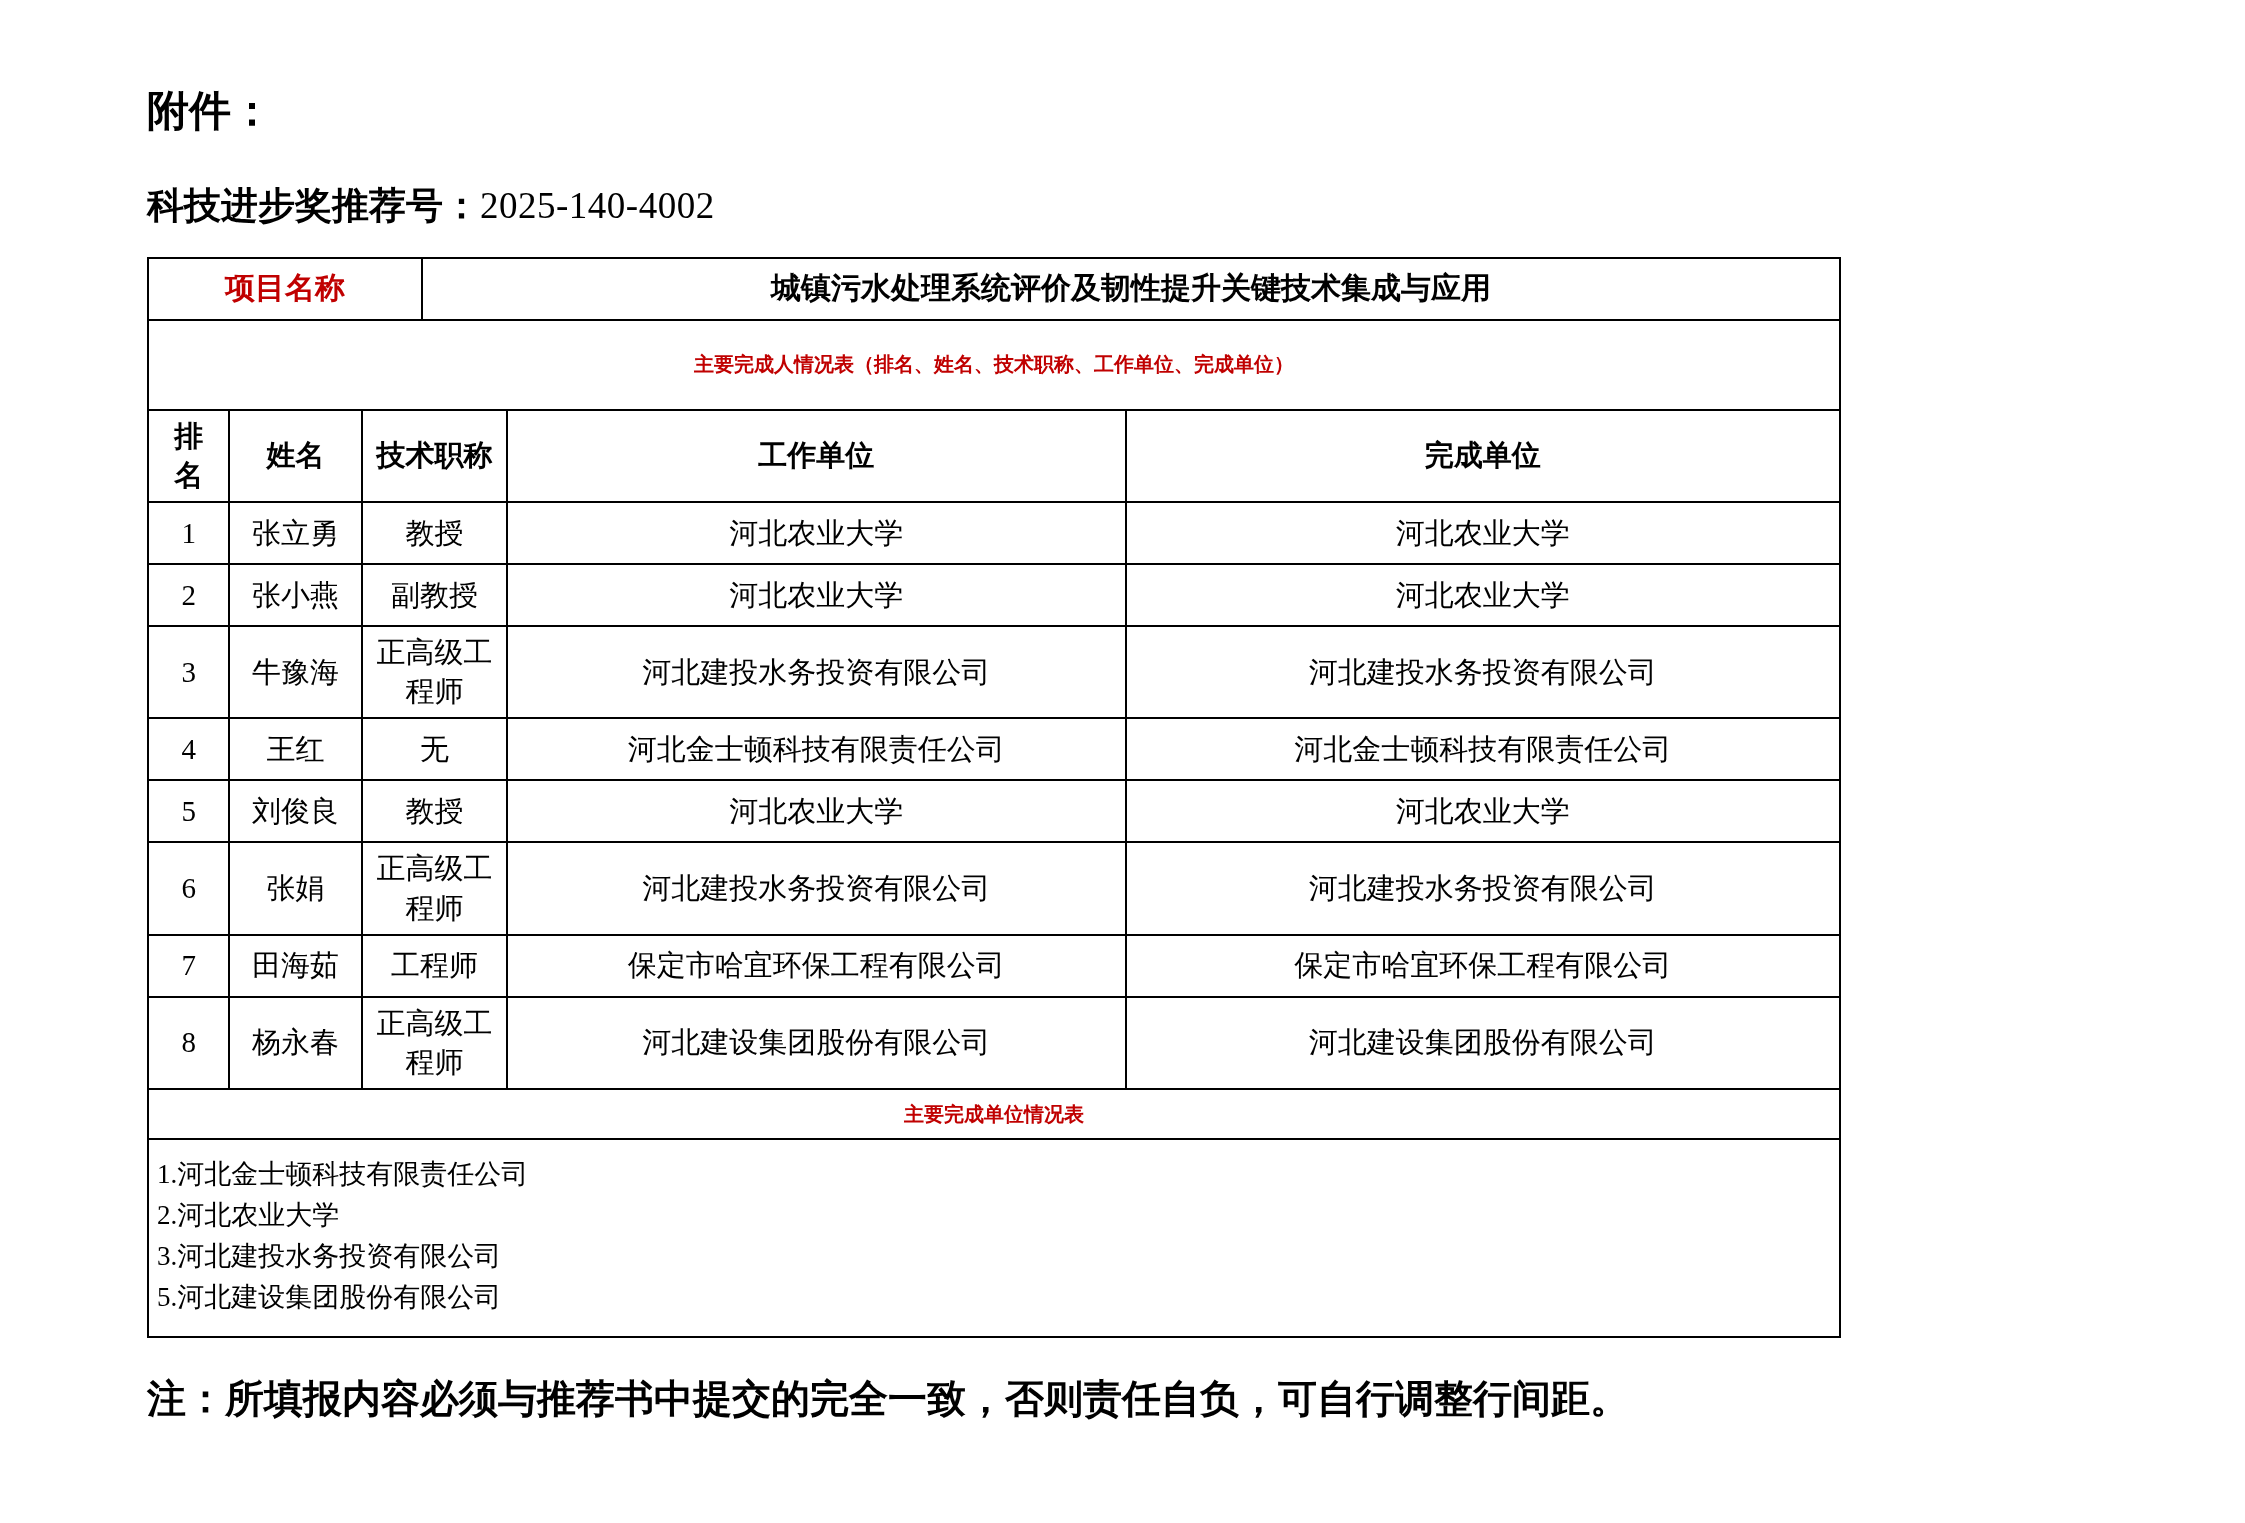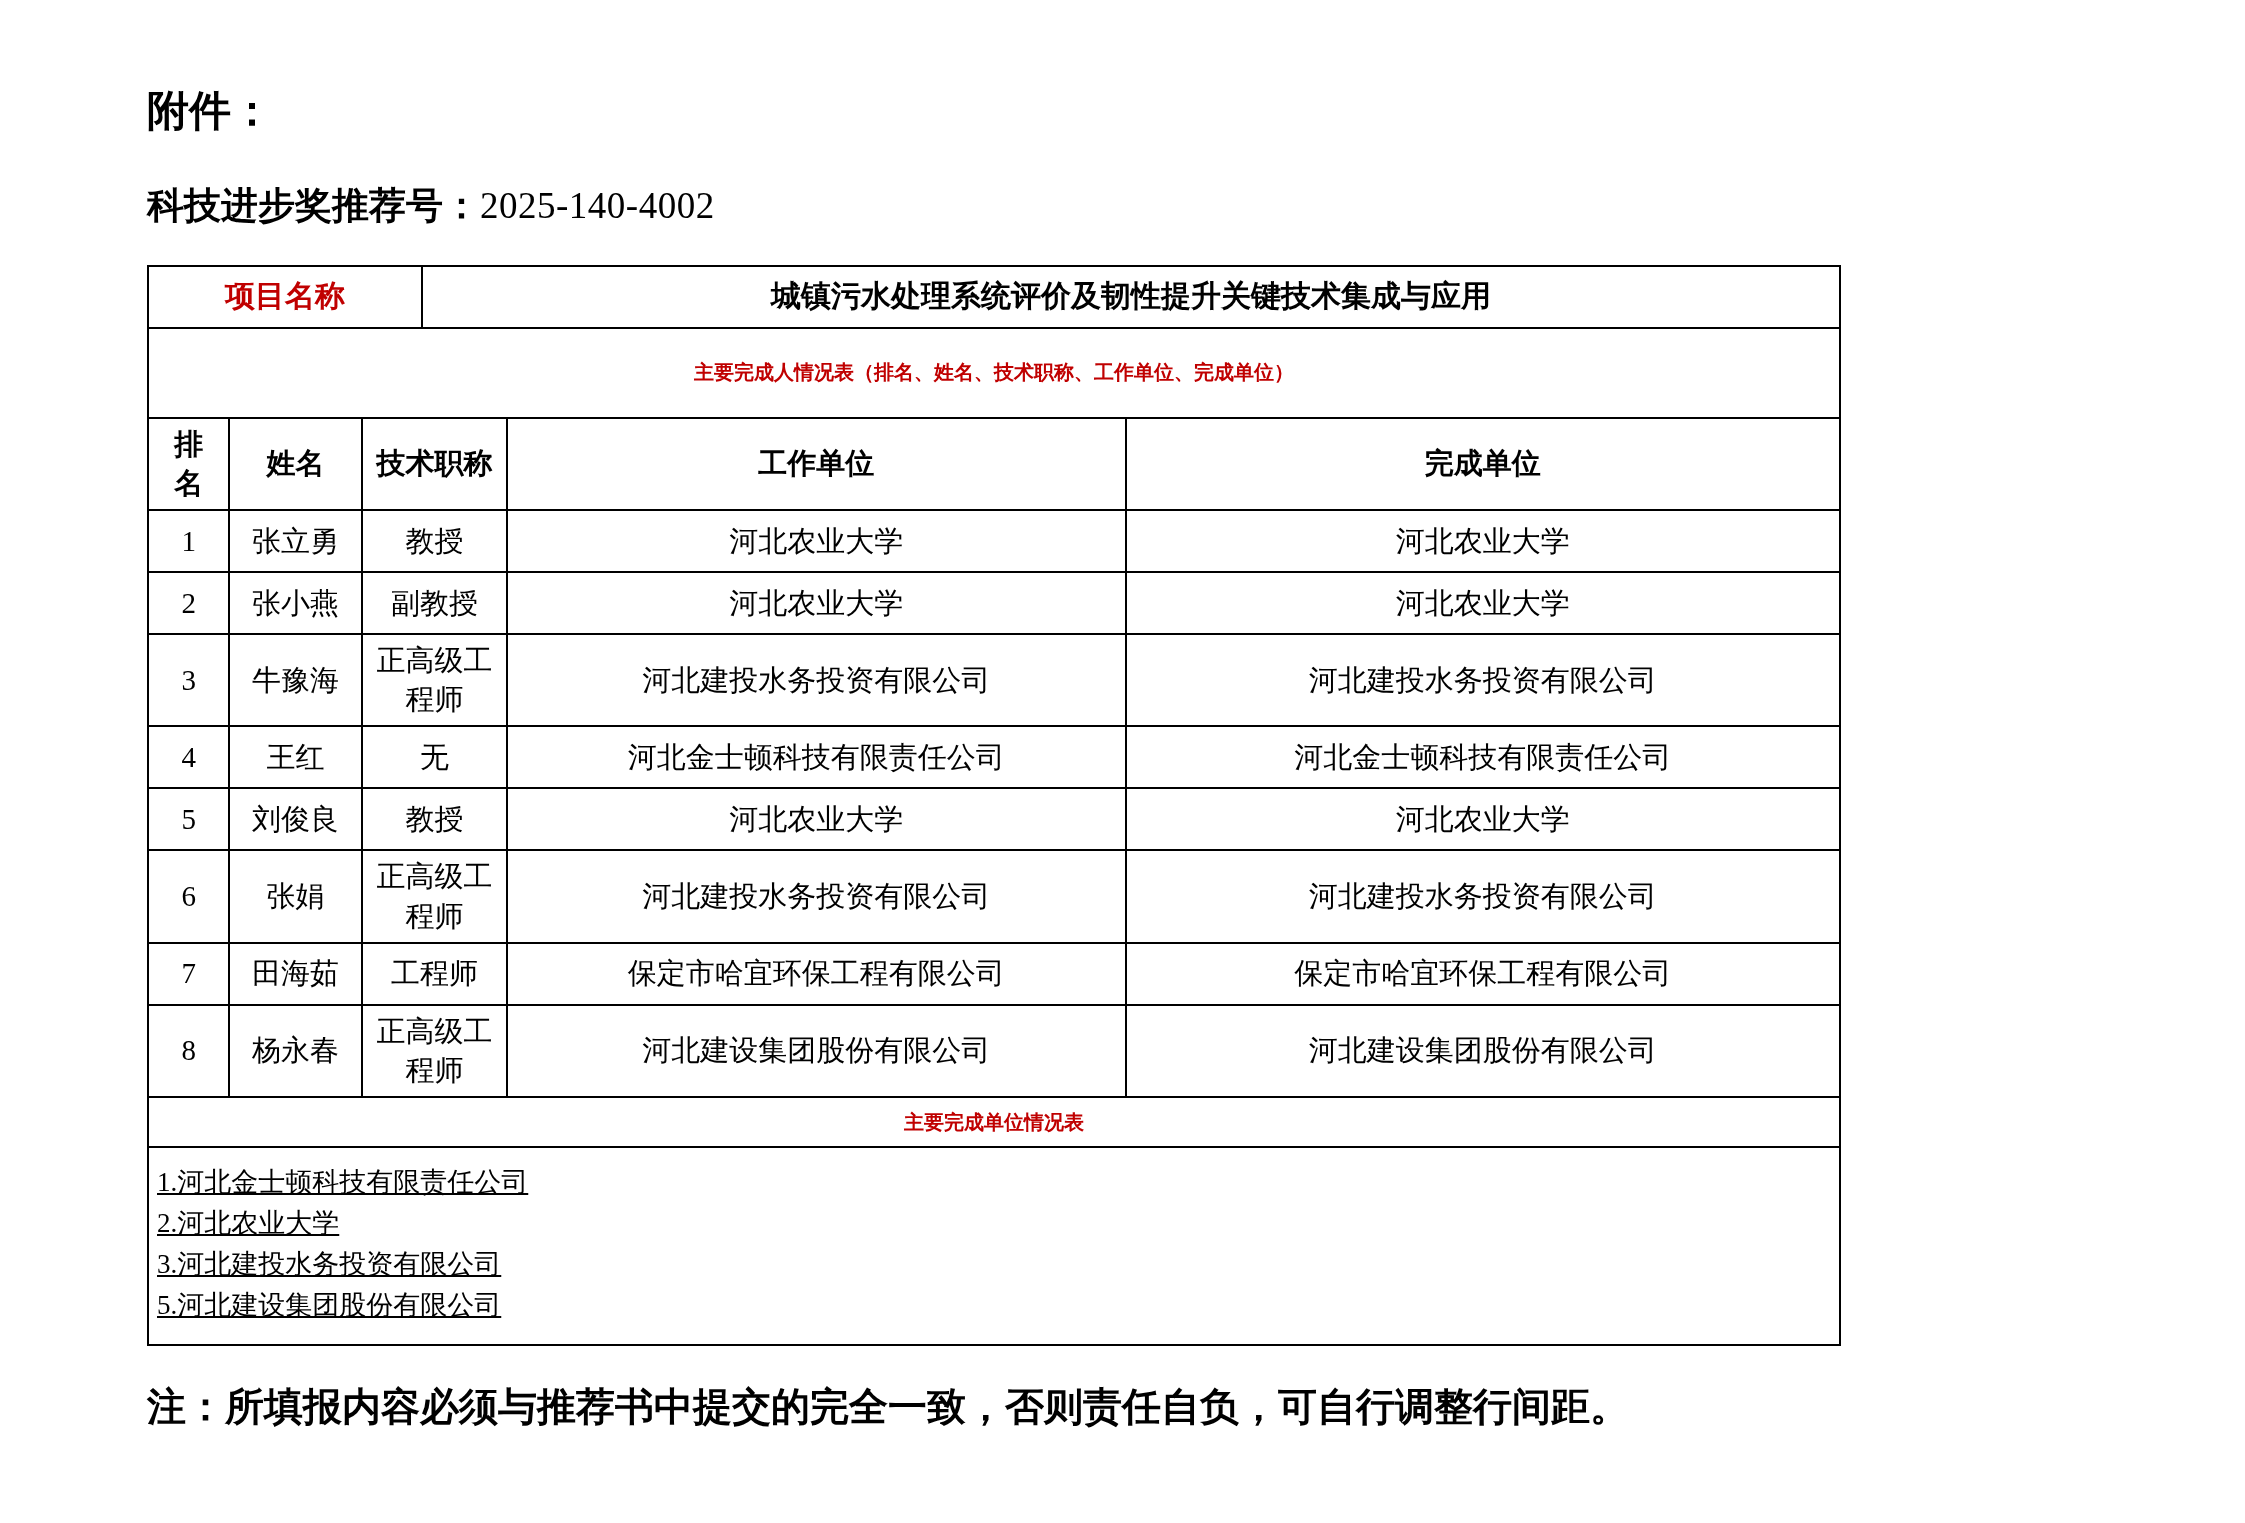--- a/index.html
+++ b/index.html
@@ -16,21 +16,21 @@
   }
   .attachment {
     font-size: 42px; font-weight: bold; line-height: 1.1;
   }
   .rec-line {
     margin-top: 52px;
     font-size: 37px; font-weight: bold; line-height: 1.1;
   }
   .rec-num { font-weight: normal; letter-spacing: 0.5px; }
   .doc-table {
-    margin-top: 38px;
+    margin-top: 30px;
     width: 1694px;
     border: 2px solid #000;
   }
   .info-row {
     display: flex; align-items: stretch;
     border-bottom: 2px solid #000;
     height: 62px;
   }
   .info-label {
     width: 16.2%;
@@ -63,21 +63,20 @@
     text-align: center; vertical-align: middle;
     font-size: 29px;
     padding: 6px 12px;
     line-height: 1.35;
   }
   table.completers th:last-child, table.completers td:last-child { border-right: none; }
   table.completers th { height: 68px; font-weight: bold; }
   table.completers td { height: 62px; font-weight: normal; }
   .units {
     padding: 14px 6px 18px 8px;
-    text-decoration: underline;
   }
   .unit-item {
     font-size: 27px;
     line-height: 41px;
     text-align: left;
     font-weight: normal;
   }
   .note {
     margin-top: 38px;
     font-size: 39px; font-weight: bold;

